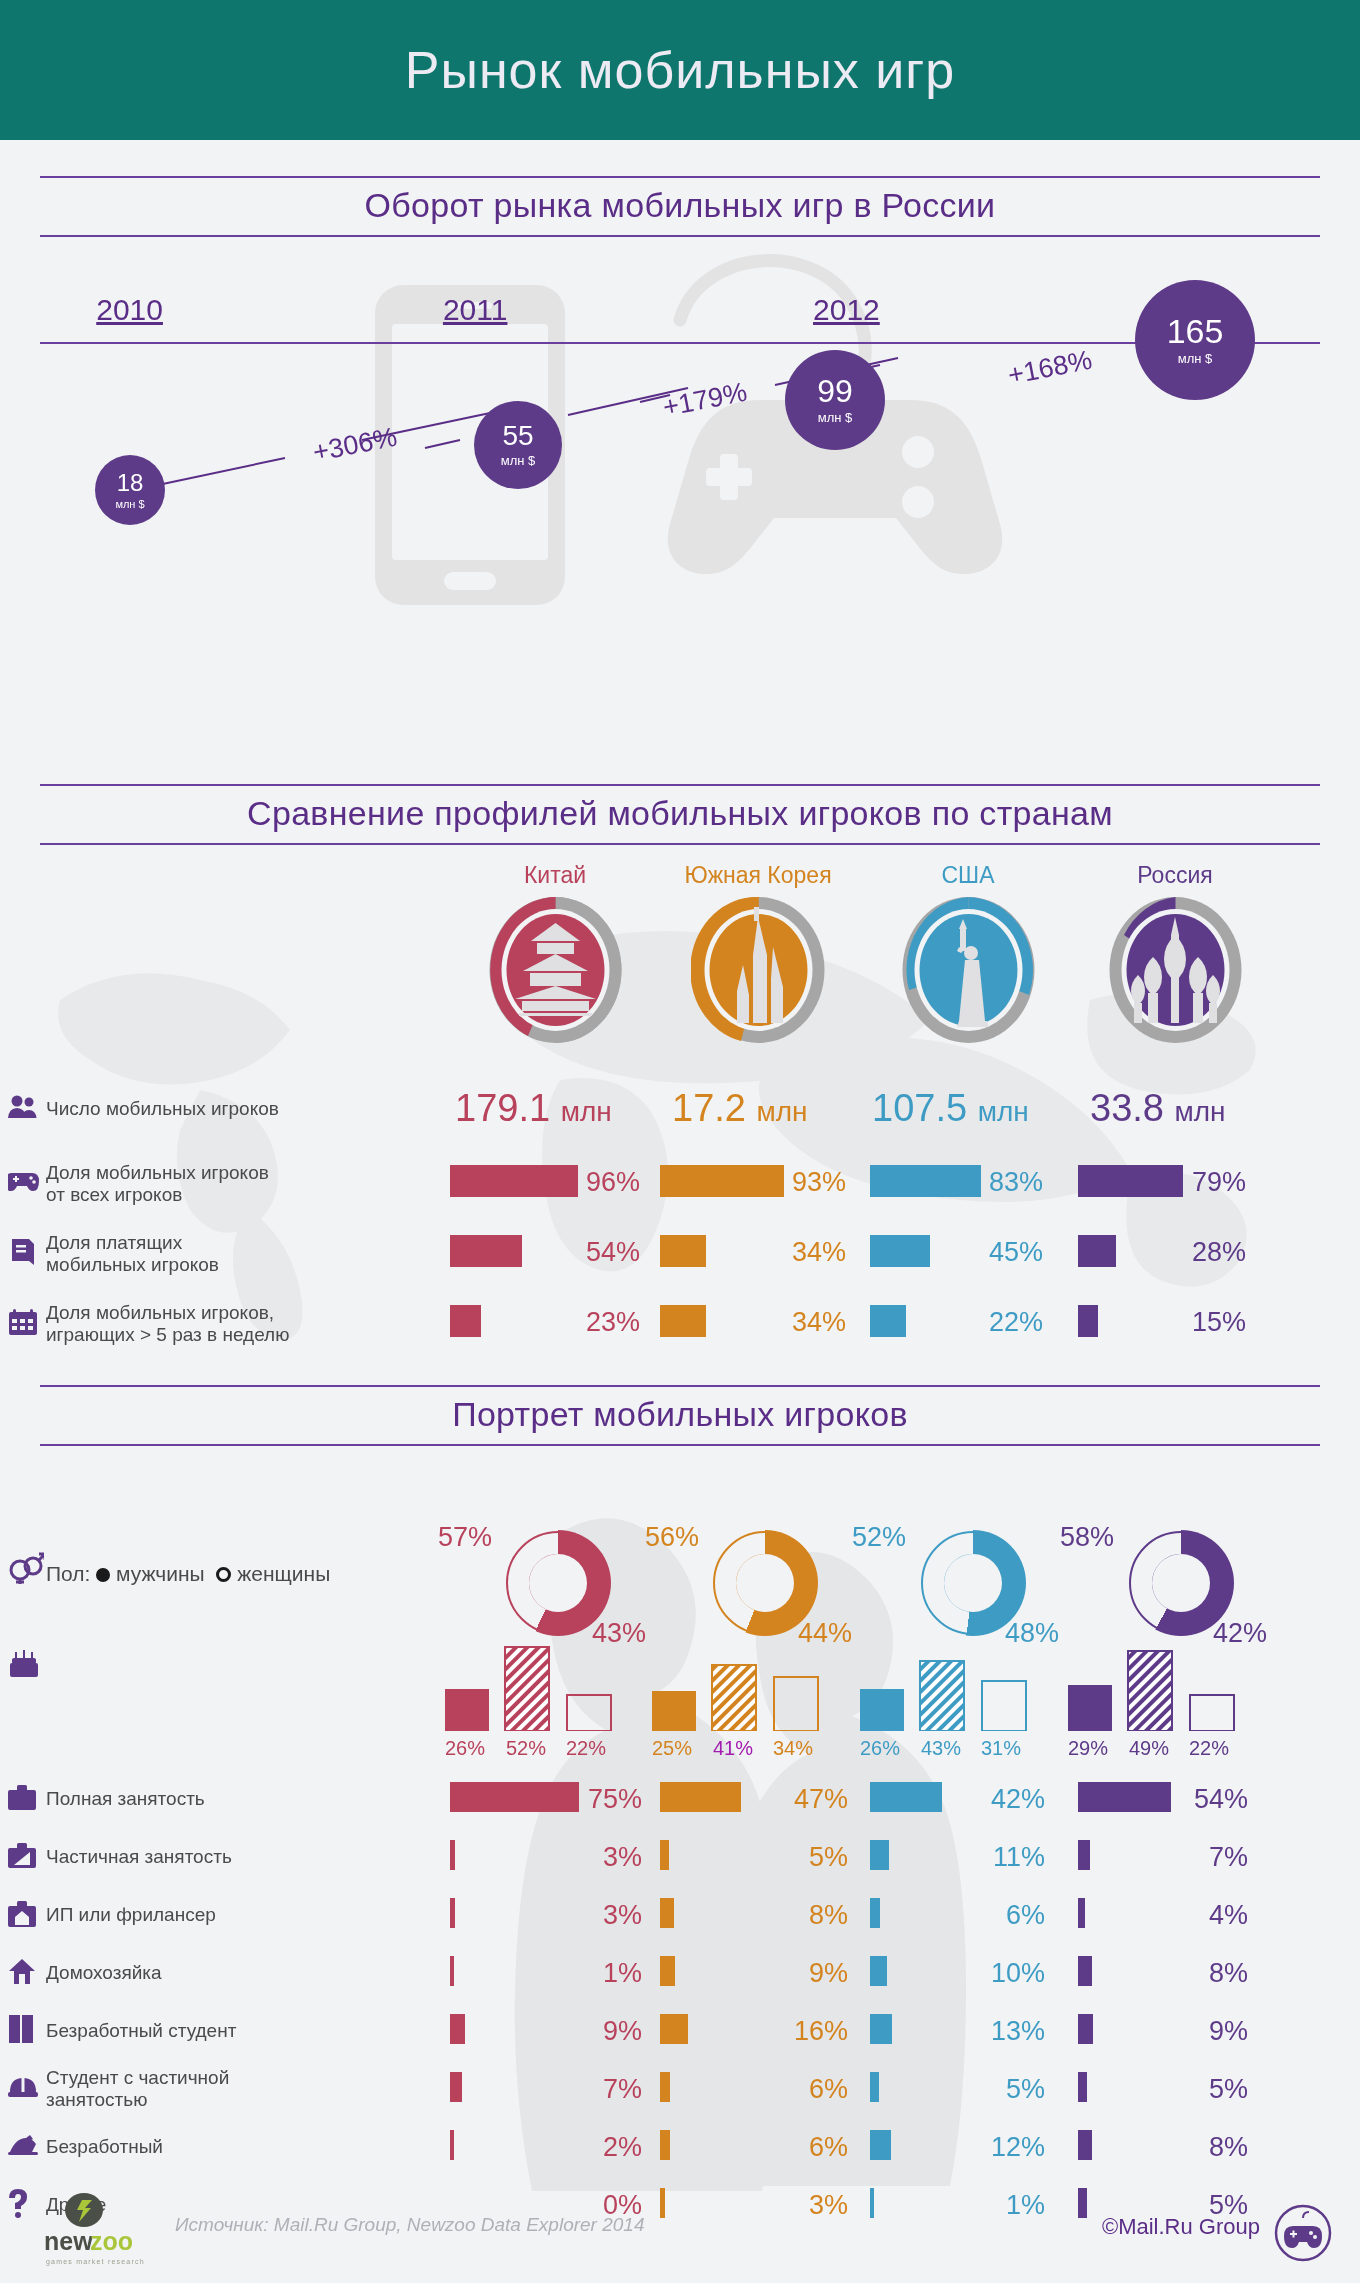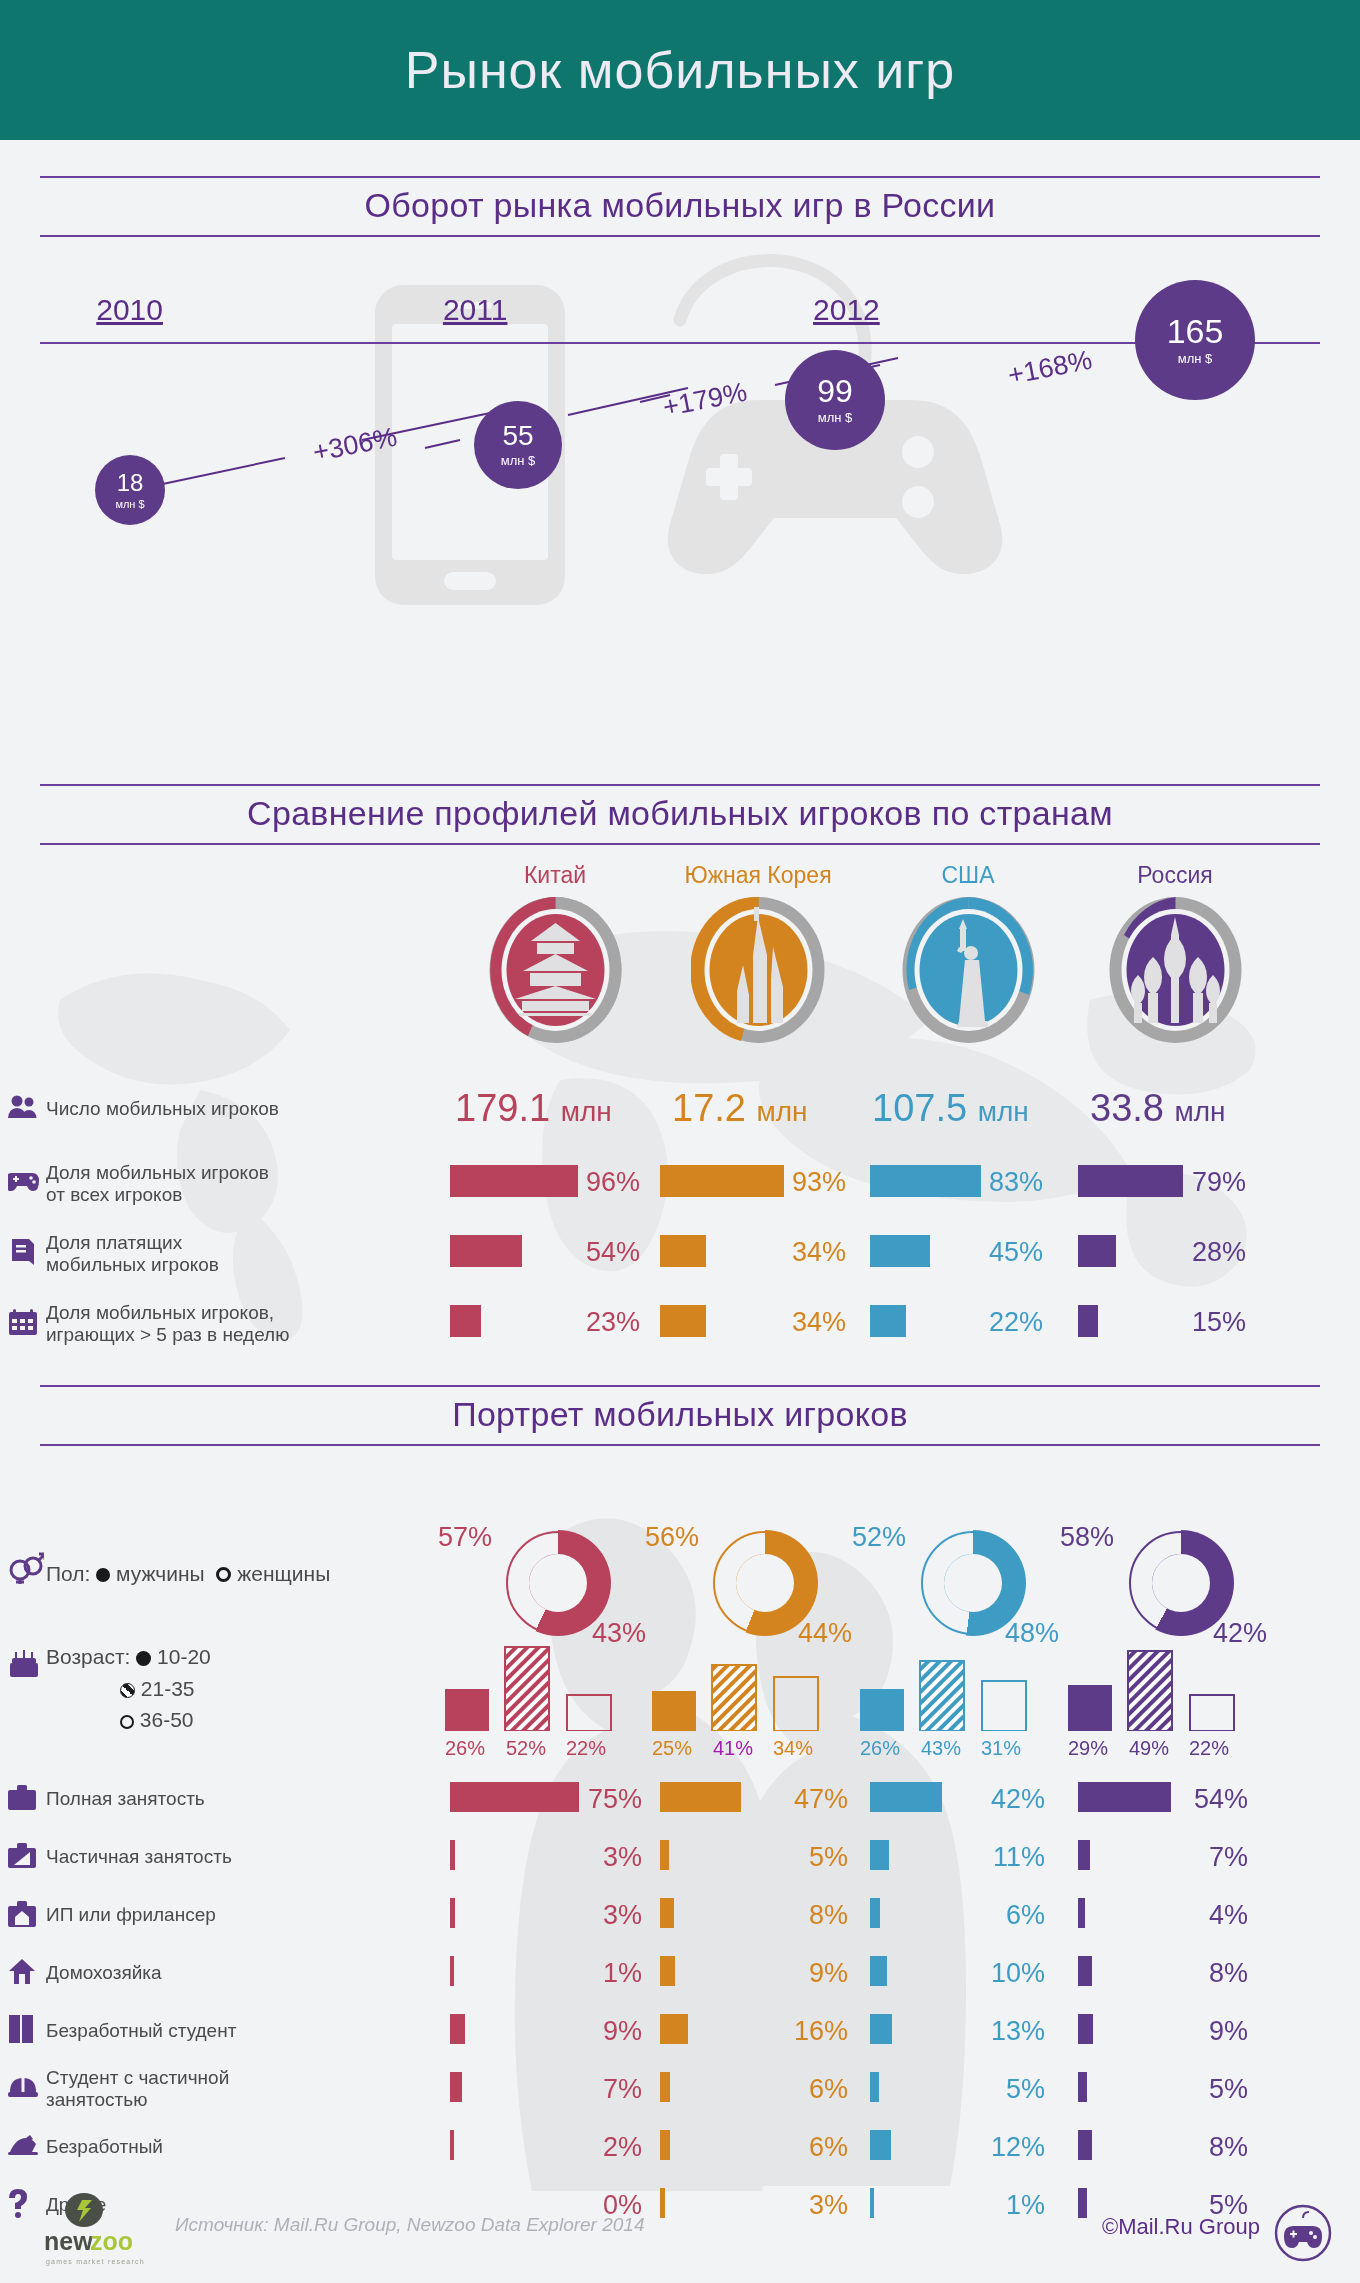--- a/index.html
+++ b/index.html
@@ -431,29 +431,20 @@
   <div class="rows" style="top:1625px; height:140px;">
     <span class="ricon" style="top:24px; transform:none;">
       <svg width="32" height="30" viewBox="0 0 32 30" fill="#5e3b89">
         <rect x="2" y="14" width="28" height="14" rx="2"></rect>
         <rect x="4" y="9" width="24" height="6" rx="2"></rect>
         <rect x="7" y="3" width="2" height="6"></rect>
           <rect x="15" y="1" width="2" height="8"></rect>
           <rect x="23" y="3" width="2" height="6"></rect>
       </svg>
     </span>
-    <div class="rlabel" style="top:16px; transform:none; font-size:21px; line-height:1.5;">
-      <span>Возраст:</span>
-      <span style="display:inline-block;width:15px;height:15px;border-radius:50%;background:#1a1a1a;vertical-align:-2px;"></span>
-      <span>10-20</span><br>
-      <span style="display:inline-block;margin-left:74px;width:15px;height:15px;border-radius:50%;background:linear-gradient(45deg,#1a1a1a 25%,#fff 25%,#fff 50%,#1a1a1a 50%,#1a1a1a 75%,#fff 75%);border:1px solid #1a1a1a;vertical-align:-2px;"></span>
-      <span>21-35</span><br>
-      <span style="display:inline-block;margin-left:74px;width:14px;height:14px;border-radius:50%;background:transparent;border:2px solid #1a1a1a;vertical-align:-2px;"></span>
-      <span>36-50</span>
-    </div>
 
     <svg style="position:absolute;left:0;top:0;width:0;height:0" aria-hidden="true">
       <defs>
         <pattern id="hc" width="8" height="8" patternTransform="rotate(45)" patternUnits="userSpaceOnUse">
           <rect width="8" height="8" fill="#fff"></rect>
             <rect width="4" height="8" fill="#b8425c"></rect>
           </pattern>
         <pattern id="hk" width="8" height="8" patternTransform="rotate(45)" patternUnits="userSpaceOnUse">
           <rect width="8" height="8" fill="#fff"></rect>
             <rect width="4" height="8" fill="#d4841f"></rect>

